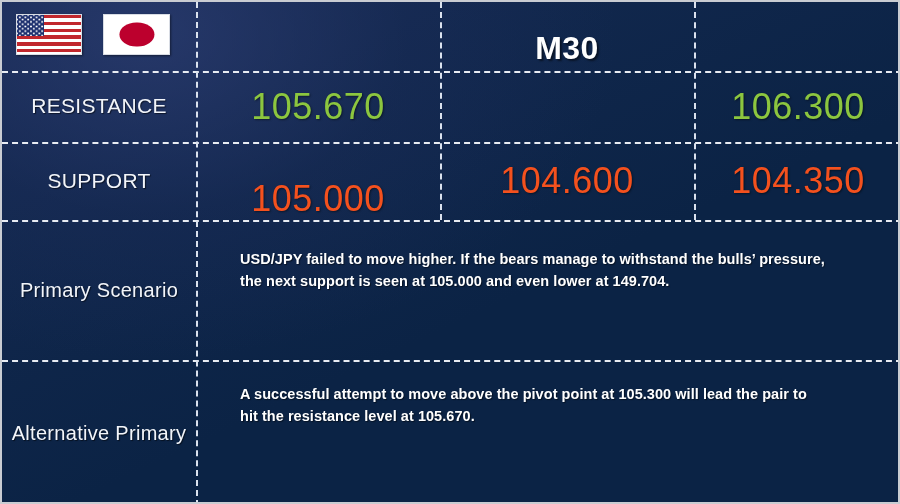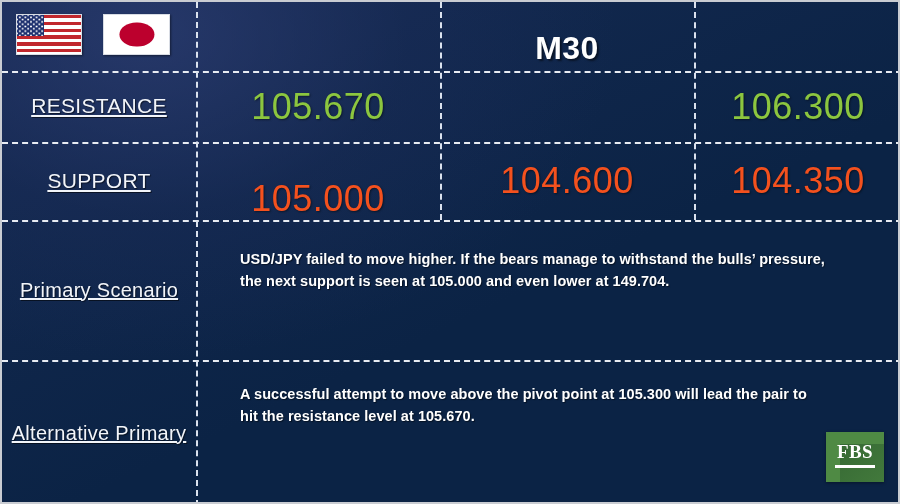--- a/index.html
+++ b/index.html
@@ -56,21 +56,20 @@
     box-sizing: border-box;
   }
 
   .row-label {
     color: #f2f5fa;
     font-size: 21px;
     letter-spacing: 0.3px;
     text-align: center;
     line-height: 1.25;
     text-shadow: 1px 1px 1px rgba(0,0,0,0.55);
-    text-decoration: underline;
   }
   .row-label.small {
     font-size: 20px;
   }
 
   .pair-title {
     color: #7cc242;
     font-size: 33px;
     font-weight: bold;
     letter-spacing: 0.5px;
@@ -238,19 +237,14 @@
   <div class="cell" style="left:0; top:218px; width:194px; height:140px;">
     <span class="row-label small">Primary Scenario</span>
   </div>
   <div class="scenario-text" style="left:238px; top:246px; width:592px;">USD/JPY failed to move higher. If the bears manage to withstand the bulls’ pressure, the next support is seen at 105.000 and even lower at 149.704.</div>
 
   <div class="cell" style="left:0; top:358px; width:194px; height:146px;">
     <span class="row-label small">Alternative Primary</span>
   </div>
   <div class="scenario-text" style="left:238px; top:381px; width:585px;">A successful attempt to move above the pivot point at 105.300 will lead the pair to hit the resistance level at 105.670.</div>
 
-  <div class="fbs-logo" style="left:824px; top:430px; width:58px; height:50px;">
-    <div class="shadow"></div>
-    <div class="fbs-text">FBS</div>
-    <div class="fbs-bar"></div>
-  </div>
 
 </div>
 
 </body></html>

